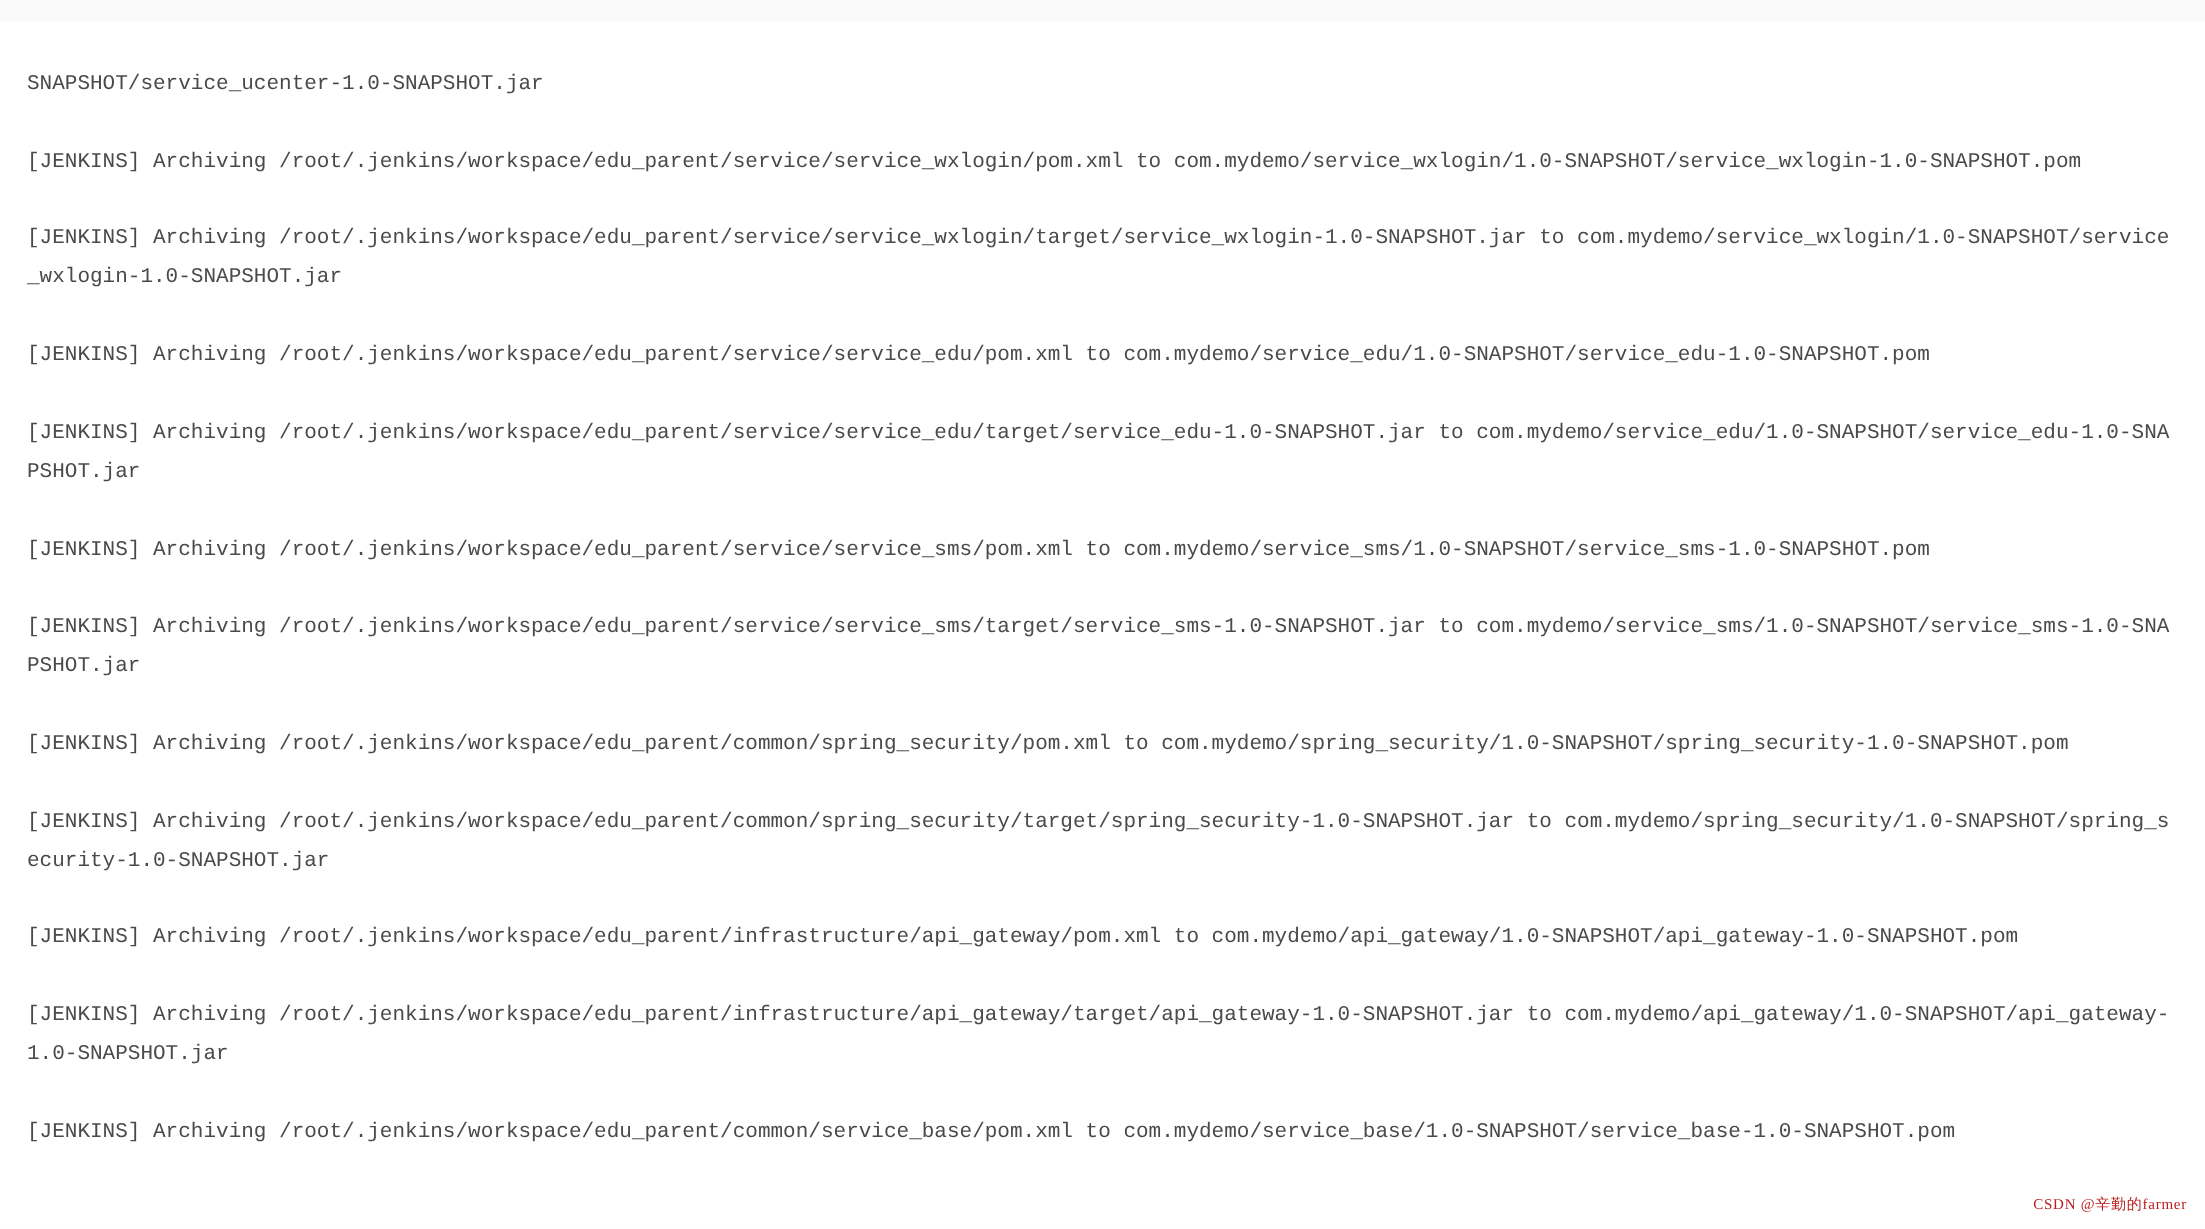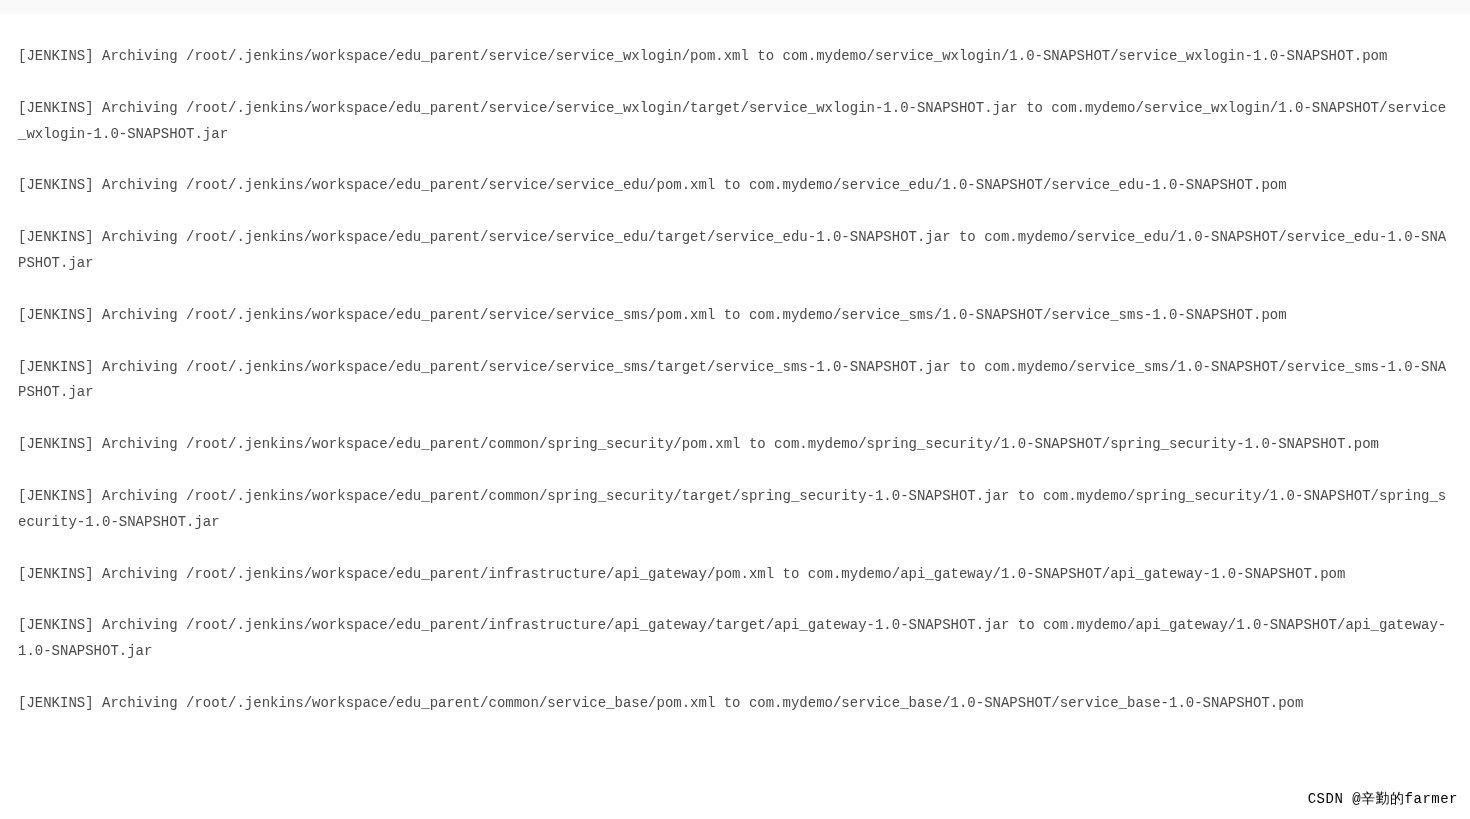--- a/index.html
+++ b/index.html
@@ -25,30 +25,31 @@
       background: #ffffff;
       margin-top: 14px;
     }
     .log-line {
       display: block;
     }
     .watermark {
       position: absolute;
       bottom: 6px;
       right: 12px;
-      color: #000000;
-      font-size: 14px;
-      font-family: Liberation Mono, monospace;
+      color: #b91c1c;
+      font-size: 10px;
+      font-family: Liberation Serif, serif;
       letter-spacing: 0.5px;
     }
   </style>
 </head>
 <body>
 
 <div class="console-output">
+<span class="log-line">SNAPSHOT/service_ucenter-1.0-SNAPSHOT.jar</span>
 <span class="log-line">[JENKINS] Archiving /root/.jenkins/workspace/edu_parent/service/service_wxlogin/pom.xml to com.mydemo/service_wxlogin/1.0-SNAPSHOT/service_wxlogin-1.0-SNAPSHOT.pom</span>
 <span class="log-line">[JENKINS] Archiving /root/.jenkins/workspace/edu_parent/service/service_wxlogin/target/service_wxlogin-1.0-SNAPSHOT.jar to com.mydemo/service_wxlogin/1.0-SNAPSHOT/service_wxlogin-1.0-SNAPSHOT.jar</span>
 <span class="log-line">[JENKINS] Archiving /root/.jenkins/workspace/edu_parent/service/service_edu/pom.xml to com.mydemo/service_edu/1.0-SNAPSHOT/service_edu-1.0-SNAPSHOT.pom</span>
 <span class="log-line">[JENKINS] Archiving /root/.jenkins/workspace/edu_parent/service/service_edu/target/service_edu-1.0-SNAPSHOT.jar to com.mydemo/service_edu/1.0-SNAPSHOT/service_edu-1.0-SNAPSHOT.jar</span>
 <span class="log-line">[JENKINS] Archiving /root/.jenkins/workspace/edu_parent/service/service_sms/pom.xml to com.mydemo/service_sms/1.0-SNAPSHOT/service_sms-1.0-SNAPSHOT.pom</span>
 <span class="log-line">[JENKINS] Archiving /root/.jenkins/workspace/edu_parent/service/service_sms/target/service_sms-1.0-SNAPSHOT.jar to com.mydemo/service_sms/1.0-SNAPSHOT/service_sms-1.0-SNAPSHOT.jar</span>
 <span class="log-line">[JENKINS] Archiving /root/.jenkins/workspace/edu_parent/common/spring_security/pom.xml to com.mydemo/spring_security/1.0-SNAPSHOT/spring_security-1.0-SNAPSHOT.pom</span>
 <span class="log-line">[JENKINS] Archiving /root/.jenkins/workspace/edu_parent/common/spring_security/target/spring_security-1.0-SNAPSHOT.jar to com.mydemo/spring_security/1.0-SNAPSHOT/spring_security-1.0-SNAPSHOT.jar</span>
 <span class="log-line">[JENKINS] Archiving /root/.jenkins/workspace/edu_parent/infrastructure/api_gateway/pom.xml to com.mydemo/api_gateway/1.0-SNAPSHOT/api_gateway-1.0-SNAPSHOT.pom</span>
 <span class="log-line">[JENKINS] Archiving /root/.jenkins/workspace/edu_parent/infrastructure/api_gateway/target/api_gateway-1.0-SNAPSHOT.jar to com.mydemo/api_gateway/1.0-SNAPSHOT/api_gateway-1.0-SNAPSHOT.jar</span>

